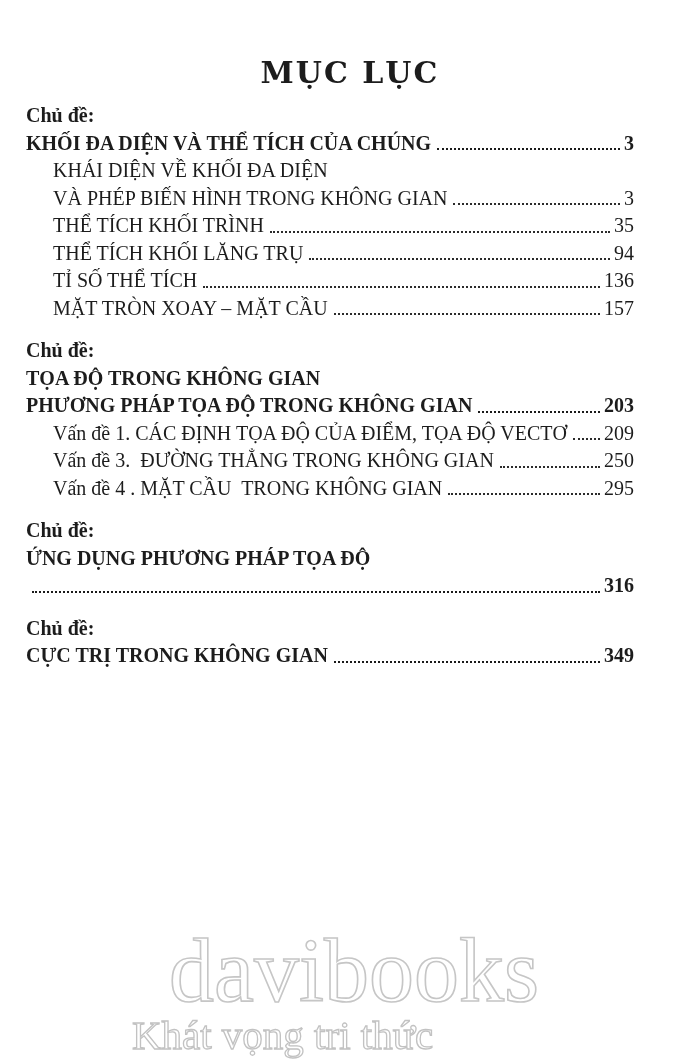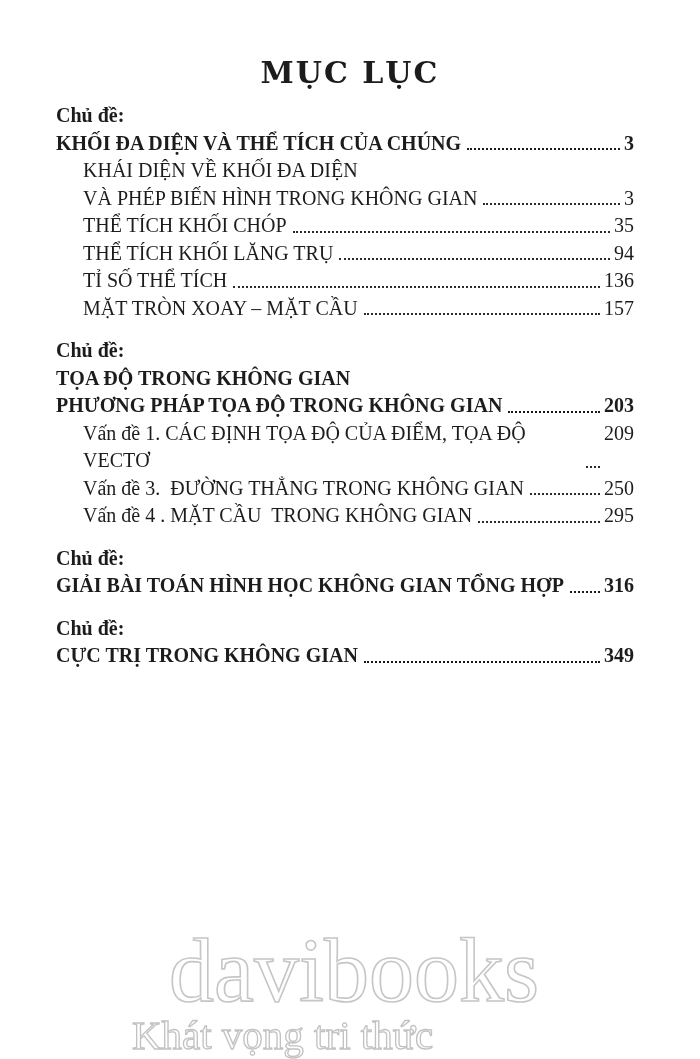--- a/index.html
+++ b/index.html
@@ -19,21 +19,21 @@
   .title {
     margin-top: 55px;
     text-align: center;
     font-size: 30px;
     line-height: 36px;
     font-weight: bold;
     letter-spacing: 2px;
     font-family: "DejaVu Serif", "Liberation Serif", serif;
   }
   .toc {
-    margin: 11px 66px 0 56px;
+    margin: 11px 66px 0 26px;
   }
   .section {
     margin-top: 15px;
   }
   .section:first-child {
     margin-top: 0;
   }
   .chu-de {
     font-size: 20px;
     line-height: 27.5px;
@@ -109,21 +109,21 @@
     
   </div>
 
   <div class="entry indent">
     <span class="entry-text">VÀ PHÉP BIẾN HÌNH TRONG KHÔNG GIAN</span>
     <span class="leader"></span>
     <span class="pagenum">3</span>
   </div>
 
   <div class="entry indent">
-    <span class="entry-text">THỂ TÍCH KHỐI CHÓP</span>
+    <span class="entry-text">THỂ TÍCH KHỐI TRÌNH</span>
     <span class="leader"></span>
     <span class="pagenum">35</span>
   </div>
 
   <div class="entry indent">
     <span class="entry-text">THỂ TÍCH KHỐI LĂNG TRỤ</span>
     <span class="leader"></span>
     <span class="pagenum">94</span>
   </div>
 
@@ -173,23 +173,27 @@
     <span class="entry-text">Vấn đề 4 . MẶT CẦU  TRONG KHÔNG GIAN</span>
     <span class="leader"></span>
     <span class="pagenum">295</span>
   </div>
 </div>
   </div>
 
   <div class="section">
     <div class="chu-de">Chủ đề:</div>
     <div class="entries">
-
-  <div class="entry bold">
-    <span class="entry-text">GIẢI BÀI TOÁN HÌNH HỌC KHÔNG GIAN TỔNG HỢP</span>
+  <div class="entry bold no-page">
+    <span class="entry-text">ỨNG DỤNG PHƯƠNG PHÁP TỌA ĐỘ</span>
+    
+    
+  </div>
+
+  <div class="entry bold">
     <span class="leader"></span>
     <span class="pagenum">316</span>
   </div>
 </div>
   </div>
 
   <div class="section">
     <div class="chu-de">Chủ đề:</div>
     <div class="entries">
   <div class="entry bold">

